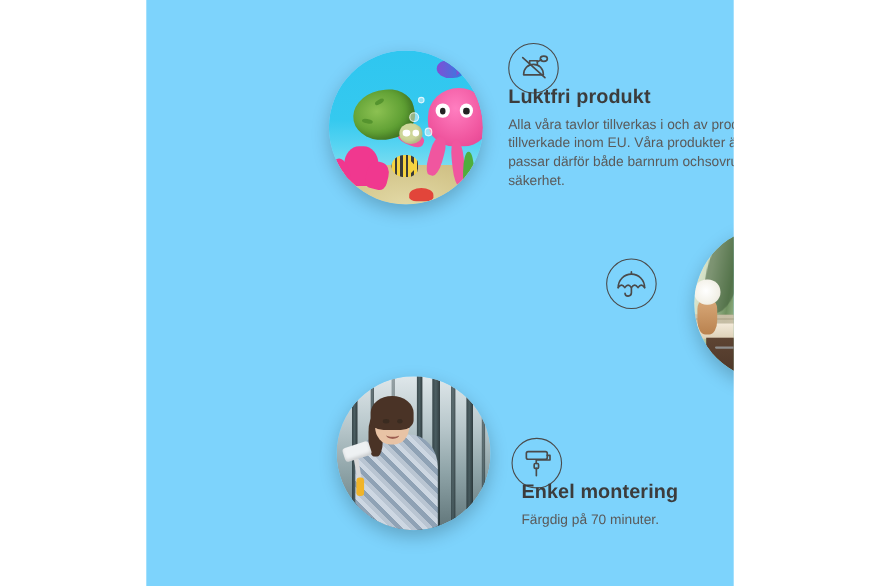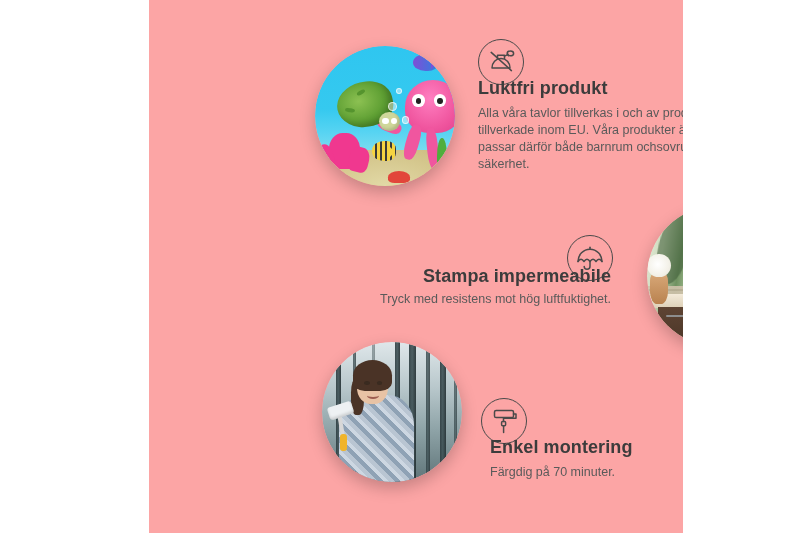--- a/index.html
+++ b/index.html
@@ -19,23 +19,22 @@
     height: 533px;
     background: #ffffff;
   }
   
   .canvas {
     position: absolute;
     left: 133px;
     top: 0;
     width: 534px;
     height: 533px;
-    background: #fca5a5;
+    background: #7dd3fc;
     overflow: hidden;
-    margin-left: 16px;
   }
 
   
   .photo {
     position: absolute;
     border-radius: 50%;
     overflow: hidden;
     box-shadow: 0 6px 16px rgba(0,0,0,0.22);
   }
   .photo .inner {
@@ -384,24 +383,20 @@
         <rect x="19.6" y="22.4" width="4" height="4.4" rx="1"></rect>
         <line x1="21.6" y1="26.8" x2="21.6" y2="33.4"></line>
       </svg>
     </div>
 
     <div class="block" id="block-odorless">
       <h2>Luktfri produkt</h2>
       <p>Alla våra tavlor tillverkas i och av produkter som är tillverkade inom EU. Våra produkter är luktfria och passar därför både barnrum ochsovrum. 100% säkerhet.</p>
     </div>
 
-    <div class="block" id="block-waterproof">
-      <h2>Stampa impermeabile</h2>
-      <p>Tryck med resistens mot hög luftfuktighet.</p>
-    </div>
 
     <div class="block" id="block-easy">
       <h2>Enkel montering</h2>
       <p>Färgdig på 70 minuter.</p>
     </div>
 
   </div>
 </div>
 
 </body></html>

